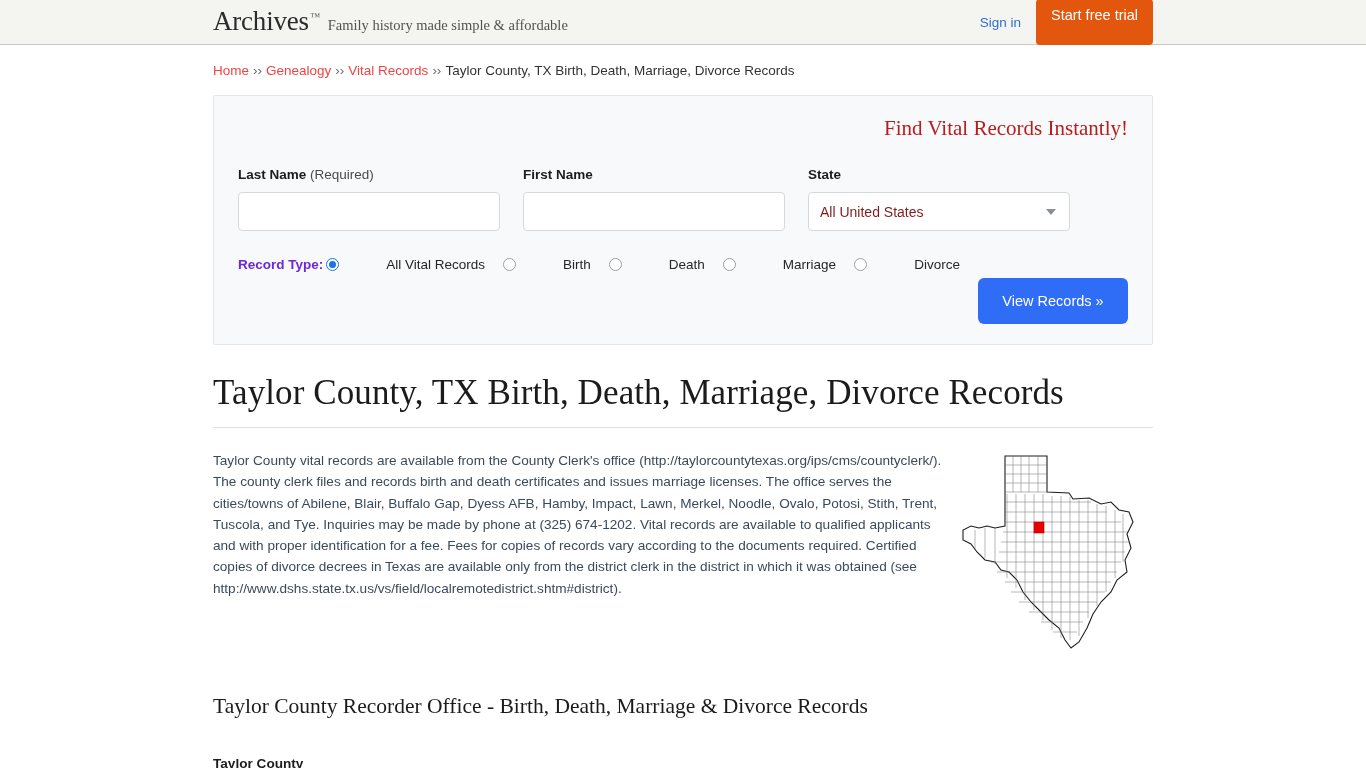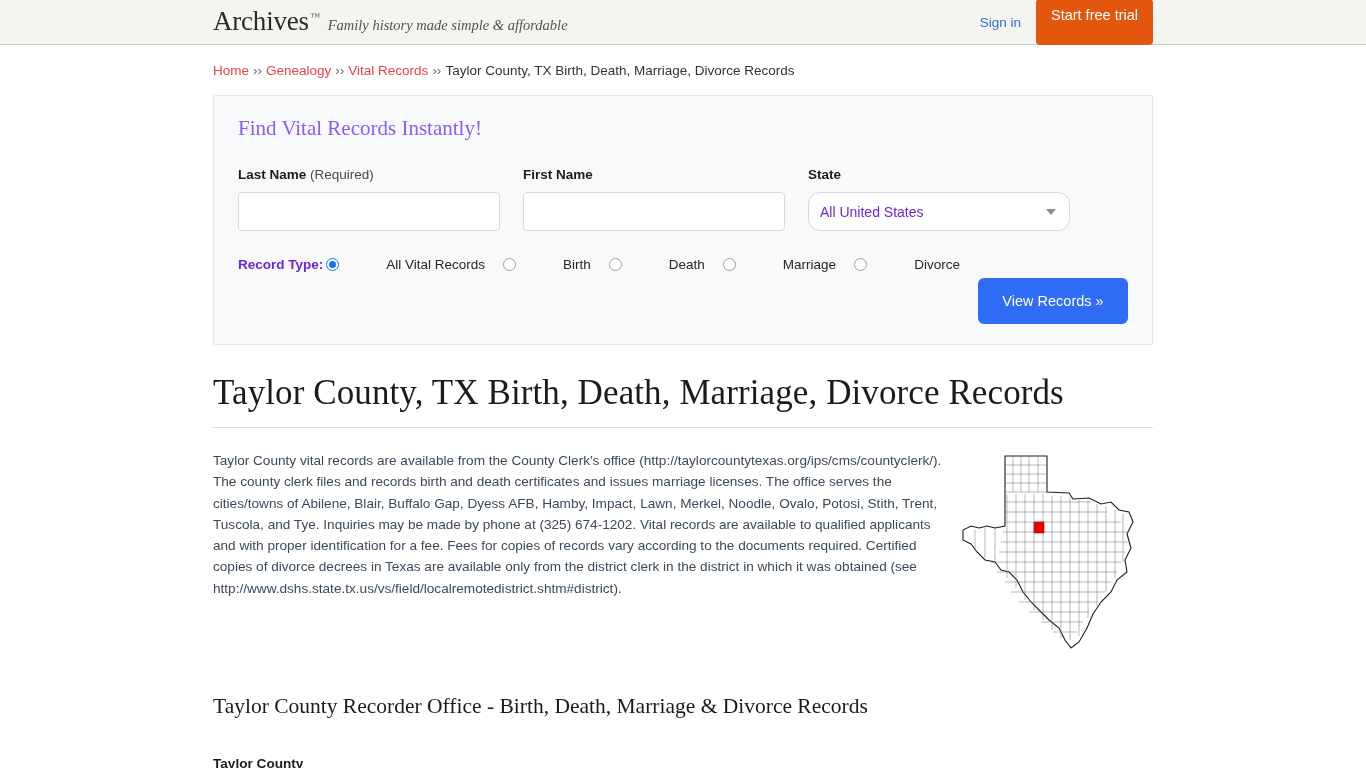--- a/index.html
+++ b/index.html
@@ -44,21 +44,20 @@
   .brand-tm {
     font-family: "Liberation Serif", serif;
     font-size: 10px;
     color: #5a5a5a;
     position: relative;
     top: -10px;
     margin-left: 1px;
   }
   .brand-tagline {
     font-family: "Liberation Serif", serif;
-    font-style: italic;
     font-size: 14.5px;
     color: #53534e;
     margin-left: 8px;
   }
   .header-actions {
     position: absolute;
     right: 0;
     top: 0;
     height: 44px;
     display: flex;
@@ -114,23 +113,24 @@
     background: #f7f9fb;
     border: 1px solid #e3e7ec;
     border-radius: 2px;
     padding: 20px 24px 22px 24px;
     position: relative;
     height: 250px;
   }
   .panel-title {
     font-family: "Liberation Serif", serif;
     font-size: 21px;
-    color: #8b5cf6;
+    color: #b91c1c;
     margin: 0 0 26px 0;
     font-weight: normal;
+    text-align: right;
   }
   .fields-row {
     display: flex;
     gap: 23px;
   }
   .field {
     display: flex;
     flex-direction: column;
     width: 262px;
   }
@@ -156,27 +156,27 @@
     color: #222;
     outline: none;
   }
   .select-wrap {
     position: relative;
     width: 262px;
   }
   .select-box {
     height: 39px;
     border: 1px solid #d5d9de;
-    border-radius: 12px;
+    border-radius: 4px;
     background: #ffffff;
     display: flex;
     align-items: center;
     padding: 0 11px;
     font-size: 14px;
-    color: #6d28d9;
+    color: #7f1d1d;
     cursor: pointer;
   }
   .select-caret {
     position: absolute;
     right: 14px;
     top: 17px;
     width: 0;
     height: 0;
     border-left: 5px solid transparent;
     border-right: 5px solid transparent;

